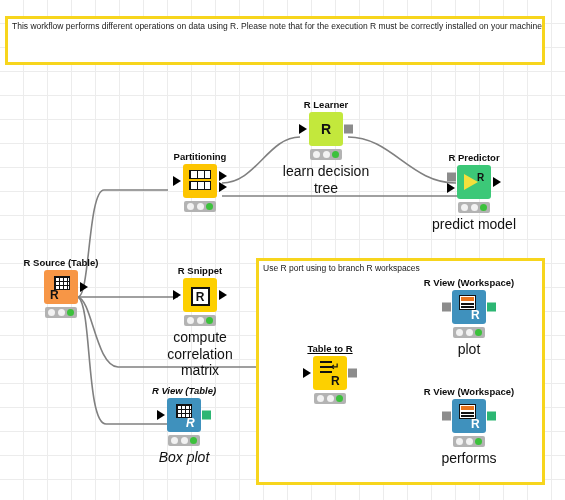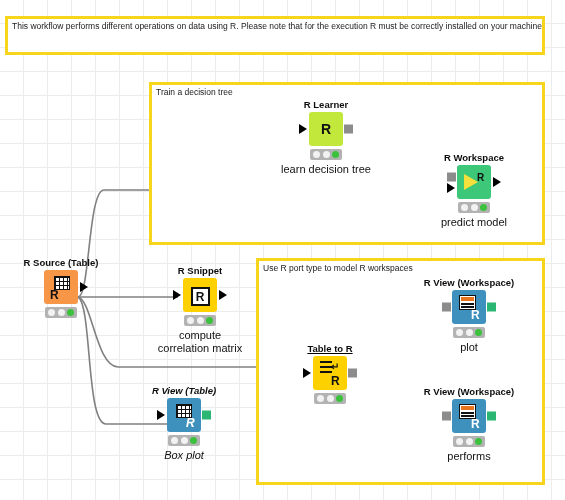--- a/index.html
+++ b/index.html
@@ -32,21 +32,21 @@
     border: 3px solid #f7d51d;
     z-index: 1;
   }
   .annot-text {
     font-size: 8.5px;
     color: #1a1a1a;
     padding: 3px 4px 0 4px;
     line-height: 1.15;
     white-space: nowrap;
   }
-  #annot-intro { left: 5px;  top: 16px;  width: 540px; height: 39px; }
+  #annot-intro { left: 5px;  top: 16px;  width: 540px; height: 49px; }
   #annot-tree  { left: 149px; top: 82px;  width: 396px; height: 163px; }
   #annot-ports { left: 256px; top: 258px; width: 289px; height: 227px; }
 
   
   .node {
     position: absolute;
     z-index: 3;
     width: 96px;
     margin-left: -48px;  
     text-align: center;
@@ -96,21 +96,21 @@
     width: 32px; height: 11px;
     background: #b3b3b3;
     border-radius: 2px;
     display: flex; align-items: center; justify-content: space-evenly;
   }
   .status i { display: block; width: 7px; height: 7px; border-radius: 50%; }
   .lamp-off { background: #f2f2f2; }
   .lamp-on  { background: #3cc13c; }
 
   .node-label {
-    font-size: 11px;
+    font-size: 14px;
     color: #111111;
     line-height: 1.15;
     margin-top: 3px;
     white-space: pre-line;
   }
 
   
   .g-letter {
     font-family: "Liberation Sans", sans-serif;
     font-weight: bold; font-size: 14px; color: #111;
@@ -200,26 +200,23 @@
       <path d="M348,367 C382,367 396,315 442,315"></path>
 
       <path d="M348,367 C382,367 396,424 442,424"></path>
     </g>
   </svg>
 
   <div class="annot" id="annot-intro">
     <div class="annot-text">This workflow performs different operations on data using R. Please note that for the execution R must be correctly installed on your machine</div>
   </div>
 
-  <div class="annot" id="annot-tree">
-    <div class="annot-text">Train a decision tree</div>
-  </div>
 
   <div class="annot" id="annot-ports">
-    <div class="annot-text">Use R port type to model R workspaces</div>
+    <div class="annot-text">Use R port using to branch R workspaces</div>
   </div>
 
   <div class="node" style="left:61px; top:258px;">
     <div class="node-title">R Source (Table)</div>
     <div class="node-body">
       <div class="node-box" style="background:#f79646;">
         <div class="glyph">
           <div class="tbl2" style="left:5px;"></div>
           <span class="g-subR" style="left:1px;">R</span>
         </div>
@@ -227,40 +224,60 @@
       </div>
     </div>
     <div class="status">
       <i class="lamp-off"></i>
         <i class="lamp-off"></i>
         <i class="lamp-on"></i>
     </div>
     <div class="node-label"></div>
   </div>
 
+  <div class="node" style="left:200px; top:152px;">
+    <div class="node-title">Partitioning</div>
+    <div class="node-body">
+      <div class="node-box" style="background:#fdc500;">
+        <div class="part-rows">
+            <div></div>
+            <div></div>
+          </div>
+        <div class="port port-in-tri"></div>
+        <div class="port port-out-tri p-top"></div>
+        <div class="port port-out-tri p-bottom"></div>
+      </div>
+    </div>
+    <div class="status">
+      <i class="lamp-off"></i>
+        <i class="lamp-off"></i>
+        <i class="lamp-on"></i>
+    </div>
+    <div class="node-label"></div>
+  </div>
 
   <div class="node" style="left:326px; top:100px;">
     <div class="node-title">R Learner</div>
     <div class="node-body">
       <div class="node-box" style="background:#c3e83c;">
         <span class="g-letter">R</span>
         <div class="port port-in-tri"></div>
         <div class="port port-sq gray out"></div>
       </div>
     </div>
     <div class="status">
       <i class="lamp-off"></i>
         <i class="lamp-off"></i>
         <i class="lamp-on"></i>
     </div>
     <div class="node-label">learn decision tree</div>
   </div>
 
   <div class="node" style="left:474px; top:153px;">
-    <div class="node-title">R Workspace</div>
+    <div class="node-title">R Predictor</div>
     <div class="node-body">
       <div class="node-box" style="background:#3cc878;">
         <div class="glyph">
           <div class="pred-tri"></div>
           <span class="g-subR" style="left:15px; bottom:10px; font-size:10px;">R</span>
         </div>
         <div class="port port-sq gray in p-top"></div>
         <div class="port port-in-tri p-bottom"></div>
         <div class="port port-out-tri"></div>
       </div>

